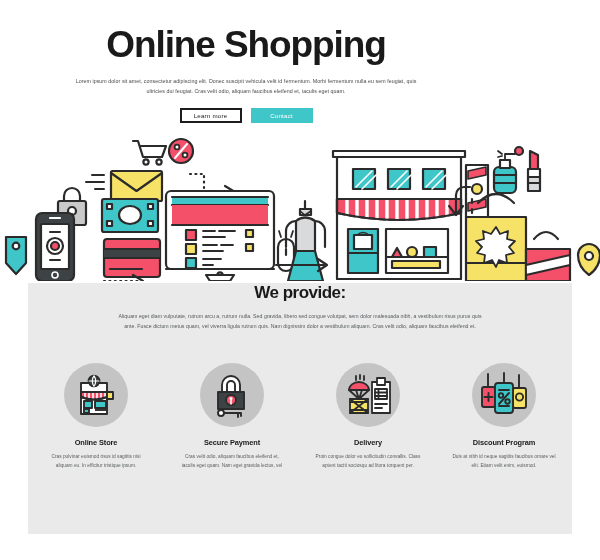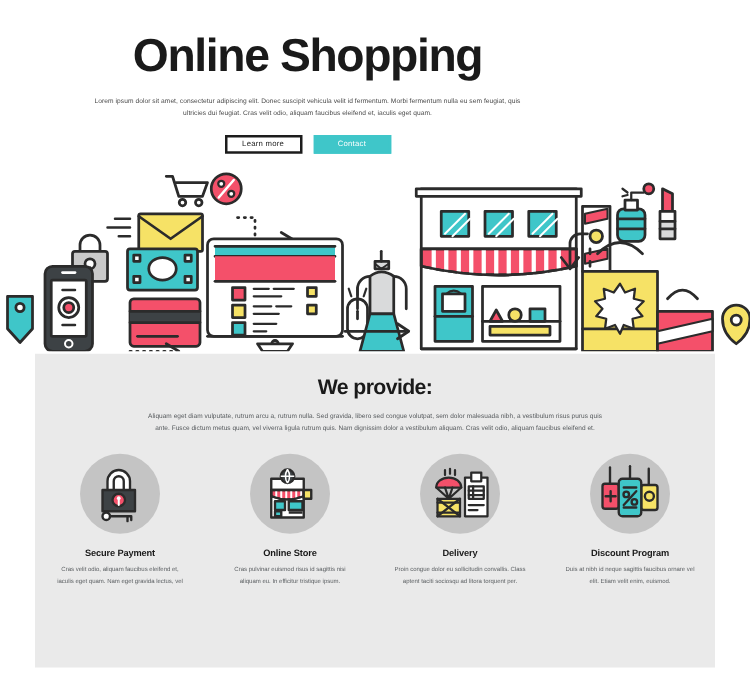--- a/index.html
+++ b/index.html
@@ -36,21 +36,21 @@
   
   .illus { position: relative; width: 600px; height: 150px; margin-top: 6px; }
   .illus svg { display:block; }
 
   
   .panel {
     position: absolute; left: 28px; top: 283px;
     width: 544px; height: 251px; background: #eaeaea;
   }
   .panel-title {
-    text-align:center; padding-top: 17px;
+    text-align:center; 
     font-size: 17px; font-weight: bold; letter-spacing: -.5px; color:#1a1a1a;
   }
   .panel-sub {
     margin: 8px auto 0; width: 368px; text-align:center;
     font-size: 5.2px; line-height: 1.95; color:#55595c; letter-spacing:.04px;
   }
 
   .cards {
     position:absolute; left:0; top:80px; width:544px;
     display:flex; justify-content:space-around; align-items:flex-start;
@@ -276,39 +276,20 @@
 
       </g>
     </svg>
   </div>
 
   <section class="panel">
     <h2 class="panel-title">We provide:</h2>
     <p class="panel-sub">Aliquam eget diam vulputate, rutrum arcu a, rutrum nulla.  Sed gravida, libero sed congue volutpat,  sem dolor malesuada nibh, a vestibulum risus purus quis ante. Fusce dictum metus quam, vel viverra ligula rutrum quis. Nam dignissim dolor a vestibulum aliquam. Cras velit odio, aliquam faucibus eleifend et.</p>
 
     <div class="cards">
-
-      <div class="card">
-        <div class="card-circle">
-          <svg width="46" height="46" viewBox="0 0 46 46">
-            <g fill="none" stroke="#2b2b2b" stroke-width="1.9" stroke-linejoin="round" stroke-linecap="round">
-              <path d="M13 20 v-7 a9 9 0 0 1 18 0 v7" fill="#fff"></path>
-              <path d="M18 20 v-7 a4 4 0 0 1 8 0 v7" fill="#fff"></path>
-              <rect x="9" y="20" width="26" height="17" fill="#3d4245"></rect>
-              <circle cx="22" cy="28" r="5" fill="#f4506a"></circle>
-              <path d="M22 28 v4" stroke="#fff" stroke-width="1.6"></path>
-              <circle cx="22" cy="26.5" r="1.5" fill="#fff" stroke="none"></circle>
-              <circle cx="12" cy="41" r="3" fill="#fff"></circle>
-              <path d="M15 41 h17 M29 41 v4 M32 41 v3"></path>
-            </g>
-          </svg>
-        </div>
-        <div class="card-title">Secure Payment</div>
-        <div class="card-text">Cras velit odio, aliquam faucibus eleifend et, iaculis eget quam. Nam eget gravida lectus, vel</div>
-      </div>
 
       <div class="card">
         <div class="card-circle">
           <svg width="46" height="46" viewBox="0 0 46 46">
             <g fill="none" stroke="#2b2b2b" stroke-width="1.9" stroke-linejoin="round">
               <rect x="8" y="11" width="26" height="31" fill="#fff"></rect>
               <circle cx="21" cy="9" r="5.4" fill="#3d4245"></circle>
               <path d="M15.6 9 h10.8 M21 3.6 q3.4 5.4 0 10.8 M21 3.6 q-3.4 5.4 0 10.8" stroke="#fff" stroke-width="1.2"></path>
               <path d="M8 20 h26 v5 q-13 5 -26 0 z" fill="#f4506a"></path>
               <path d="M12 20.5 v5.8 M16 20.5 v6.2 M20 20.5 v6.5 M24 20.5 v6.5 M28 20.5 v6.2 M32 20.5 v5.8" stroke="#fff" stroke-width="1.6"></path>
@@ -322,20 +303,39 @@
               <path d="M22 38 h11"></path>
             </g>
           </svg>
         </div>
         <div class="card-title">Online Store</div>
         <div class="card-text">Cras pulvinar euismod risus id sagittis nisi aliquam eu. In efficitur tristique ipsum.</div>
       </div>
 
       <div class="card">
         <div class="card-circle">
+          <svg width="46" height="46" viewBox="0 0 46 46">
+            <g fill="none" stroke="#2b2b2b" stroke-width="1.9" stroke-linejoin="round" stroke-linecap="round">
+              <path d="M13 20 v-7 a9 9 0 0 1 18 0 v7" fill="#fff"></path>
+              <path d="M18 20 v-7 a4 4 0 0 1 8 0 v7" fill="#fff"></path>
+              <rect x="9" y="20" width="26" height="17" fill="#3d4245"></rect>
+              <circle cx="22" cy="28" r="5" fill="#f4506a"></circle>
+              <path d="M22 28 v4" stroke="#fff" stroke-width="1.6"></path>
+              <circle cx="22" cy="26.5" r="1.5" fill="#fff" stroke="none"></circle>
+              <circle cx="12" cy="41" r="3" fill="#fff"></circle>
+              <path d="M15 41 h17 M29 41 v4 M32 41 v3"></path>
+            </g>
+          </svg>
+        </div>
+        <div class="card-title">Secure Payment</div>
+        <div class="card-text">Cras velit odio, aliquam faucibus eleifend et, iaculis eget quam. Nam eget gravida lectus, vel</div>
+      </div>
+
+      <div class="card">
+        <div class="card-circle">
           <svg width="48" height="46" viewBox="0 0 48 46">
             <g fill="none" stroke="#2b2b2b" stroke-width="1.8" stroke-linejoin="round" stroke-linecap="round">
               <path d="M5 18 a10 8 0 0 1 20 0 z" fill="#f4506a"></path>
               <path d="M5 18 l10 9 l10 -9 M12 18 l3 9 M18 18 l-3 9"></path>
               <rect x="6" y="27" width="18" height="14" fill="#f6e266"></rect>
               <path d="M6 27 l18 14 M24 27 l-18 14"></path>
               <path d="M6 30 h18 M6 38 h18"></path>
               <path d="M12 4 v4 M16 3 v4 M20 4 v4"></path>
               <rect x="28" y="10" width="18" height="31" fill="#fff"></rect>
               <rect x="33" y="6" width="8" height="7" fill="#fff"></rect>

